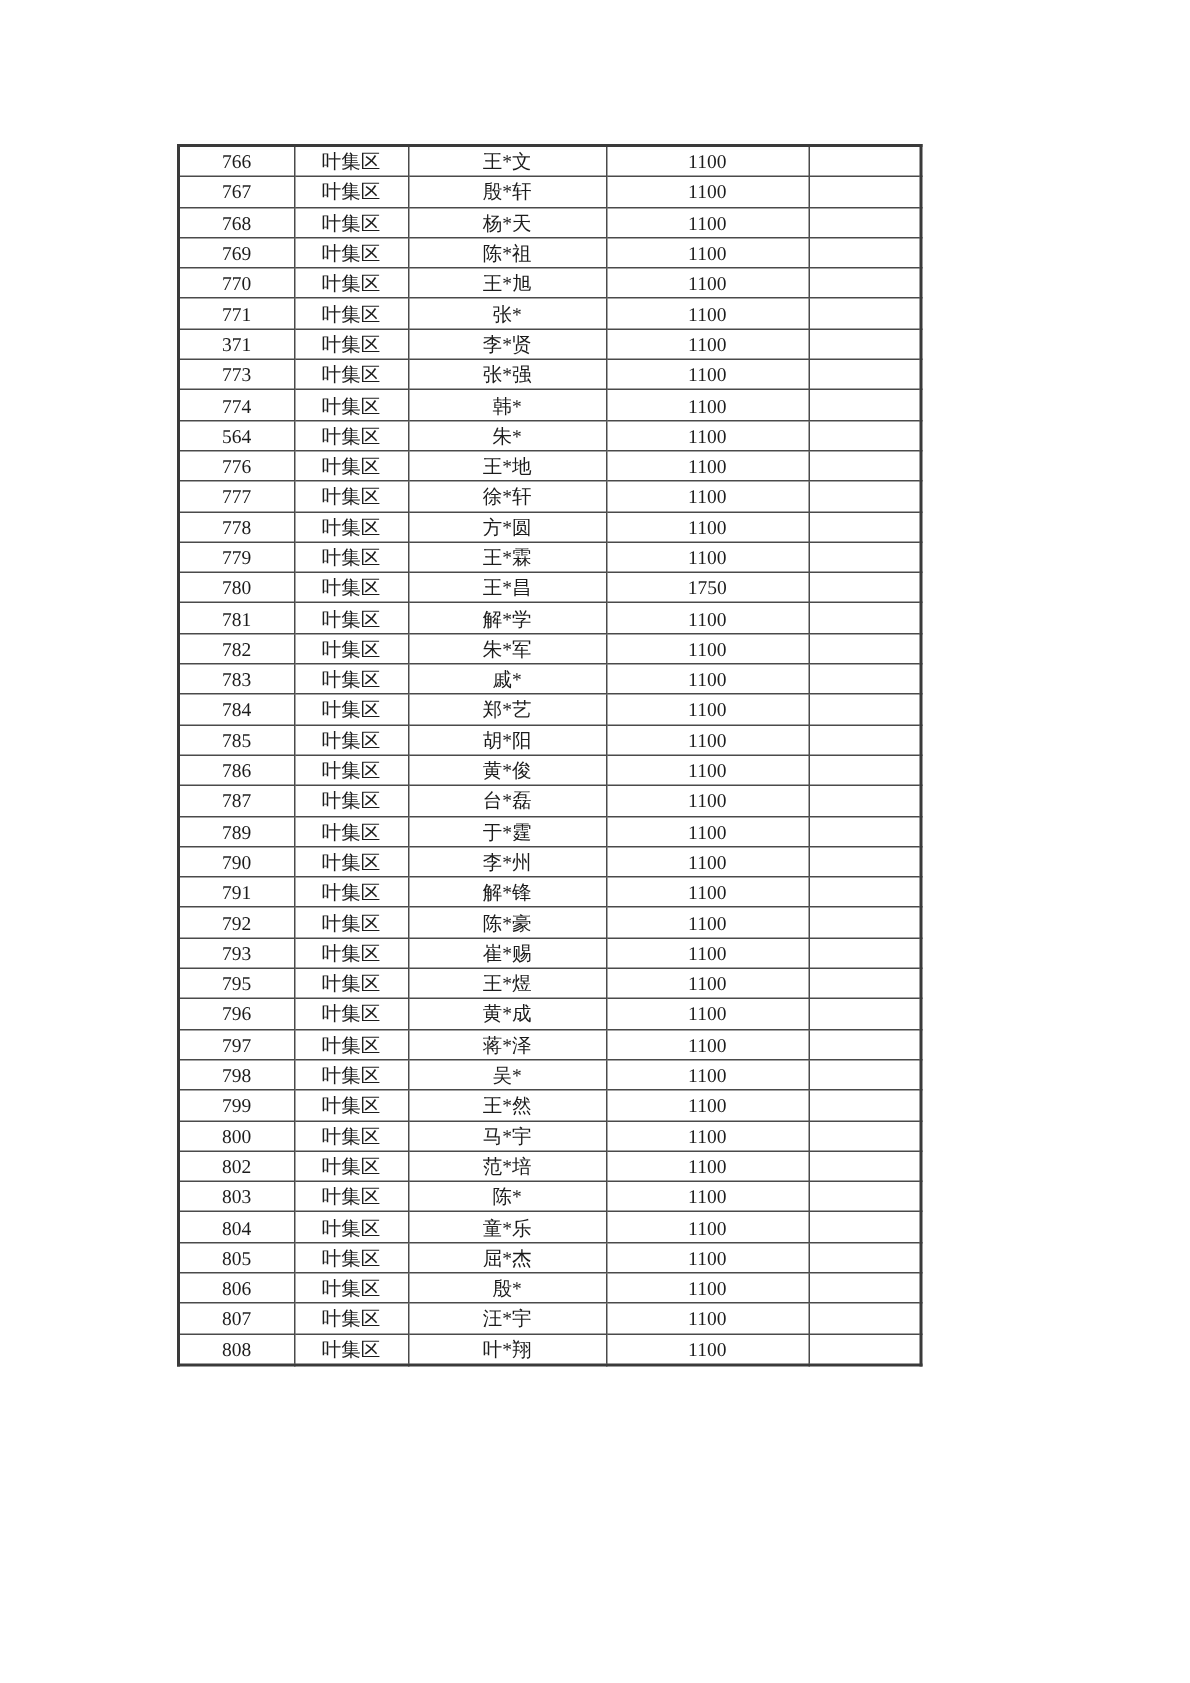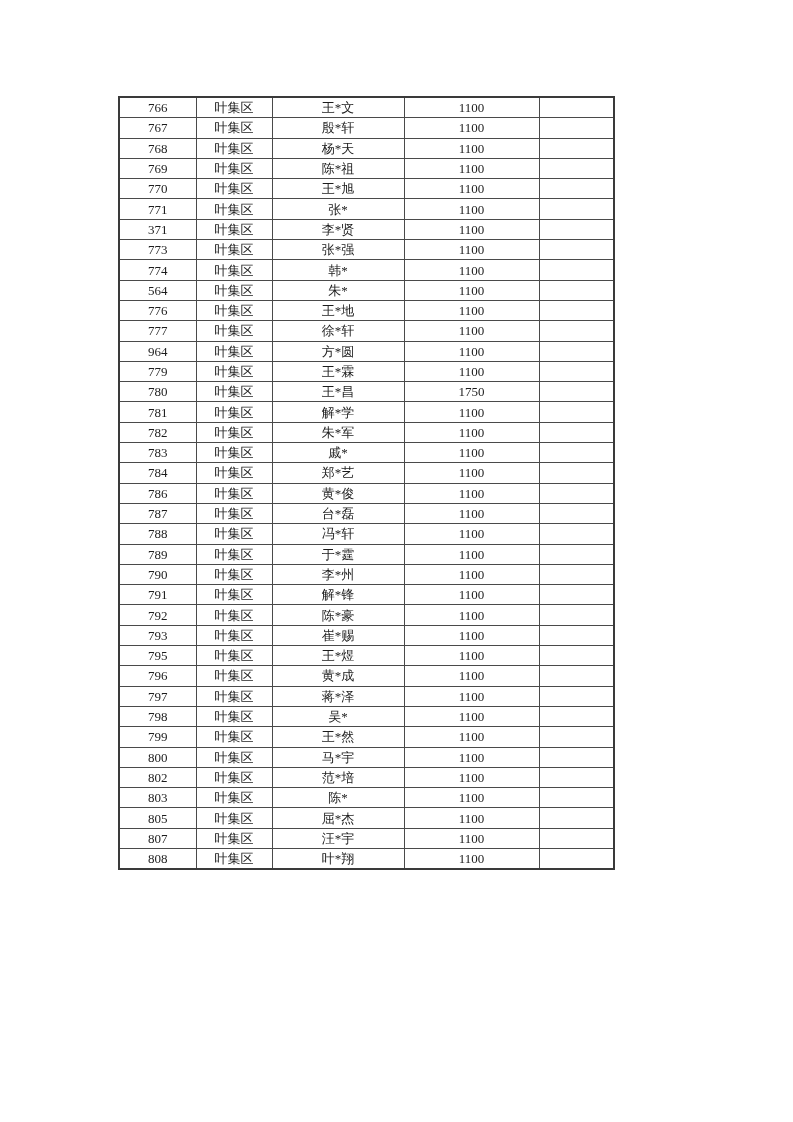--- a/index.html
+++ b/index.html
@@ -128,21 +128,21 @@
     <td></td>
   </tr>
         <tr>
     <td>777</td>
     <td>叶集区</td>
     <td>徐*轩</td>
     <td>1100</td>
     <td></td>
   </tr>
         <tr>
-    <td>964</td>
+    <td>778</td>
     <td>叶集区</td>
     <td>方*圆</td>
     <td>1100</td>
     <td></td>
   </tr>
         <tr>
     <td>779</td>
     <td>叶集区</td>
     <td>王*霖</td>
     <td>1100</td>
@@ -177,41 +177,41 @@
     <td></td>
   </tr>
         <tr>
     <td>784</td>
     <td>叶集区</td>
     <td>郑*艺</td>
     <td>1100</td>
     <td></td>
   </tr>
         <tr>
+    <td>785</td>
+    <td>叶集区</td>
+    <td>胡*阳</td>
+    <td>1100</td>
+    <td></td>
+  </tr>
+        <tr>
     <td>786</td>
     <td>叶集区</td>
     <td>黄*俊</td>
     <td>1100</td>
     <td></td>
   </tr>
         <tr>
     <td>787</td>
     <td>叶集区</td>
     <td>台*磊</td>
     <td>1100</td>
     <td></td>
   </tr>
         <tr>
-    <td>788</td>
-    <td>叶集区</td>
-    <td>冯*轩</td>
-    <td>1100</td>
-    <td></td>
-  </tr>
-        <tr>
     <td>789</td>
     <td>叶集区</td>
     <td>于*霆</td>
     <td>1100</td>
     <td></td>
   </tr>
         <tr>
     <td>790</td>
     <td>叶集区</td>
     <td>李*州</td>
@@ -289,23 +289,37 @@
     <td></td>
   </tr>
         <tr>
     <td>803</td>
     <td>叶集区</td>
     <td>陈*</td>
     <td>1100</td>
     <td></td>
   </tr>
         <tr>
+    <td>804</td>
+    <td>叶集区</td>
+    <td>童*乐</td>
+    <td>1100</td>
+    <td></td>
+  </tr>
+        <tr>
     <td>805</td>
     <td>叶集区</td>
     <td>屈*杰</td>
+    <td>1100</td>
+    <td></td>
+  </tr>
+        <tr>
+    <td>806</td>
+    <td>叶集区</td>
+    <td>殷*</td>
     <td>1100</td>
     <td></td>
   </tr>
         <tr>
     <td>807</td>
     <td>叶集区</td>
     <td>汪*宇</td>
     <td>1100</td>
     <td></td>
   </tr>

